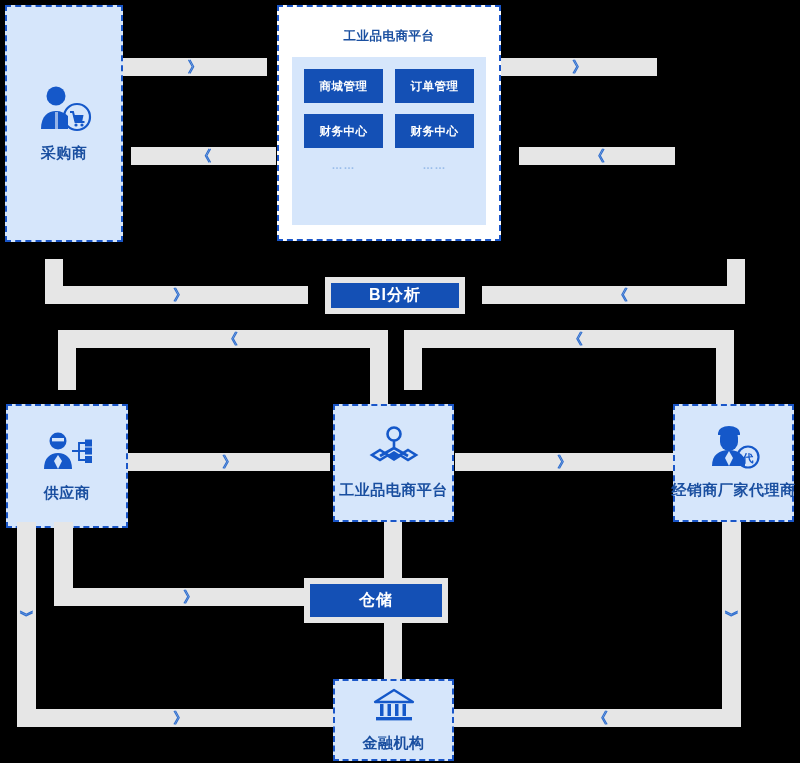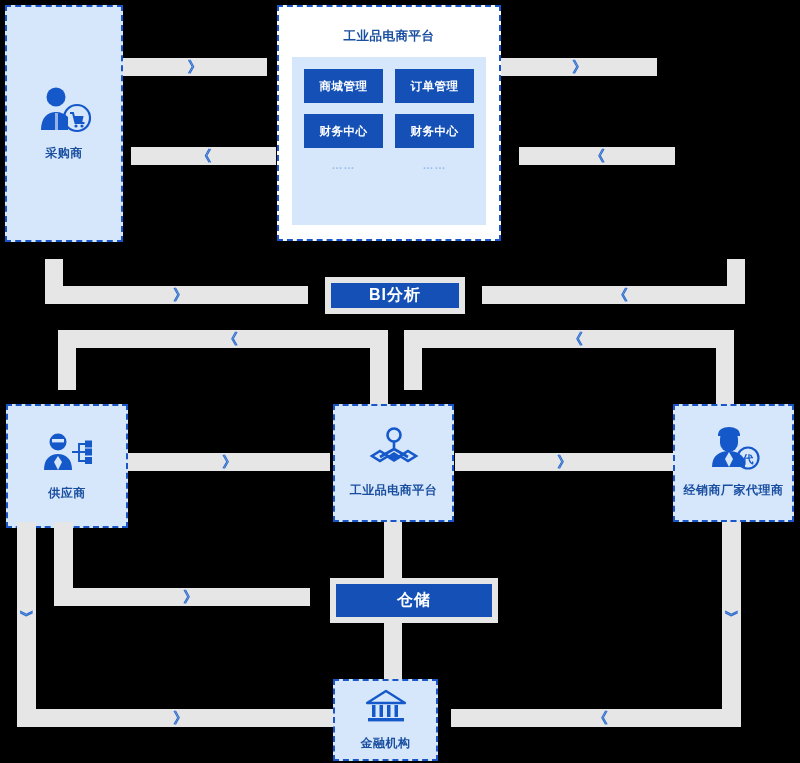--- a/index.html
+++ b/index.html
@@ -18,21 +18,21 @@
   .conn-arrow.vert{writing-mode:vertical-rl;}
 
   
   .node{
     position:absolute;background:#d6e6fb;border:2px dashed #1a56c8;
     display:flex;flex-direction:column;align-items:center;justify-content:center;
     box-sizing:border-box;
   }
   .node .ico{display:block;}
   .node .lbl{
-    color:#1a4fa0;font-size:12px;font-weight:700;margin-top:7px;
+    color:#1a4fa0;font-size:15px;font-weight:700;margin-top:7px;
     white-space:nowrap;letter-spacing:.5px;
   }
 
   
   #platform{
     position:absolute;left:277px;top:5px;width:224px;height:236px;
     background:#ffffff;border:2px dashed #1a56c8;box-sizing:border-box;
   }
   #platform-title{
     text-align:center;color:#1a4fa0;font-size:12.5px;font-weight:700;
@@ -197,25 +197,25 @@
 
   <div class="conn" style="left:17px;top:522px;width:19px;height:205px;"></div>
   <div class="conn-arrow vert" style="left:17px;top:580px;width:19px;height:40px;">》</div>
 
   <div class="conn" style="left:17px;top:709px;width:330px;height:18px;"></div>
   <div class="conn-arrow" style="left:100px;top:709px;width:160px;height:18px;">》</div>
 
   <div class="conn" style="left:451px;top:709px;width:290px;height:18px;"></div>
   <div class="conn-arrow" style="left:520px;top:709px;width:160px;height:18px;">《</div>
 
-  <div class="solidbox" style="left:330px;top:578px;width:168px;height:45px;">
+  <div class="solidbox" style="left:304px;top:578px;width:144px;height:45px;">
     <span class="inner">仓储</span>
   </div>
 
-  <div class="node" style="left:333px;top:679px;width:105px;height:82px;">
+  <div class="node" style="left:333px;top:679px;width:121px;height:82px;">
     <span class="ico">
       <svg width="44" height="36" viewBox="0 0 44 36" xmlns="http://www.w3.org/2000/svg">
         <path d="M22 3 L41 15 H3 Z" fill="none" stroke="#1558c9" stroke-width="2.3" stroke-linejoin="round"></path>
         <rect x="8" y="17" width="3.5" height="12" fill="#1558c9"></rect>
         <rect x="15.5" y="17" width="3.5" height="12" fill="#1558c9"></rect>
         <rect x="23" y="17" width="3.5" height="12" fill="#1558c9"></rect>
         <rect x="30.5" y="17" width="3.5" height="12" fill="#1558c9"></rect>
         <rect x="4" y="30" width="36" height="3.4" fill="#1558c9"></rect>
       </svg>
     </span>

